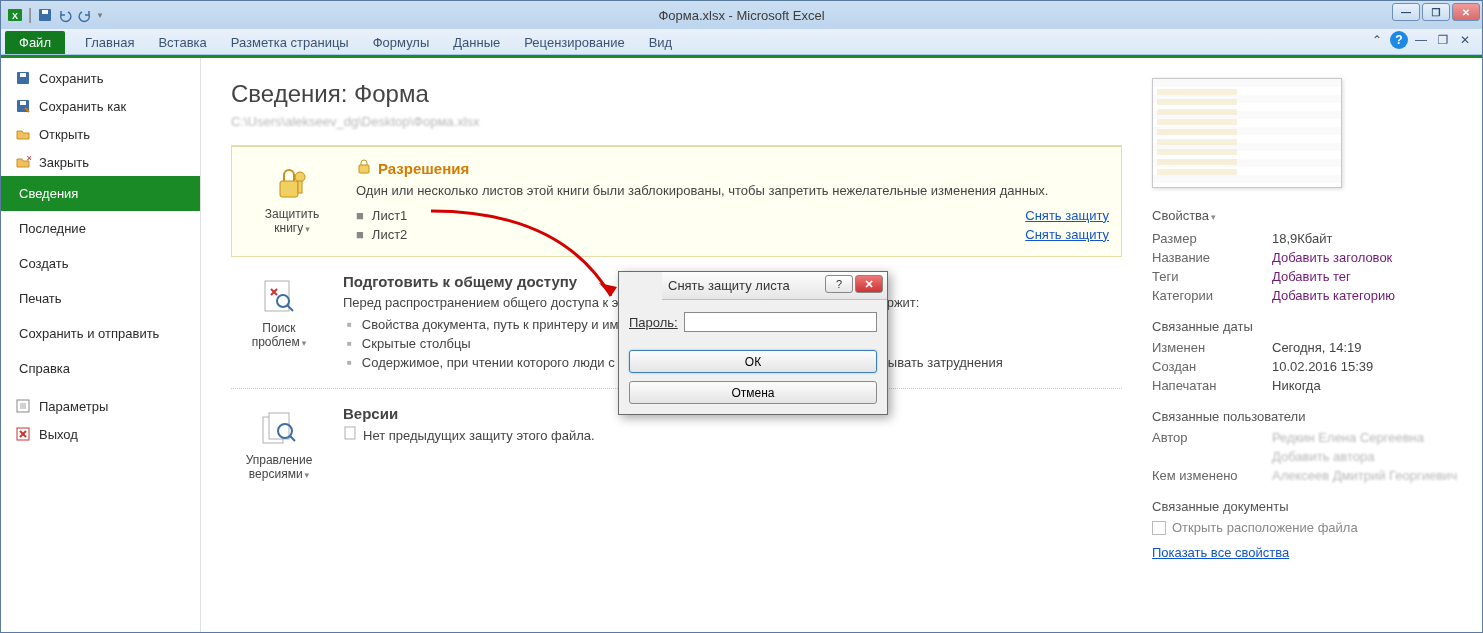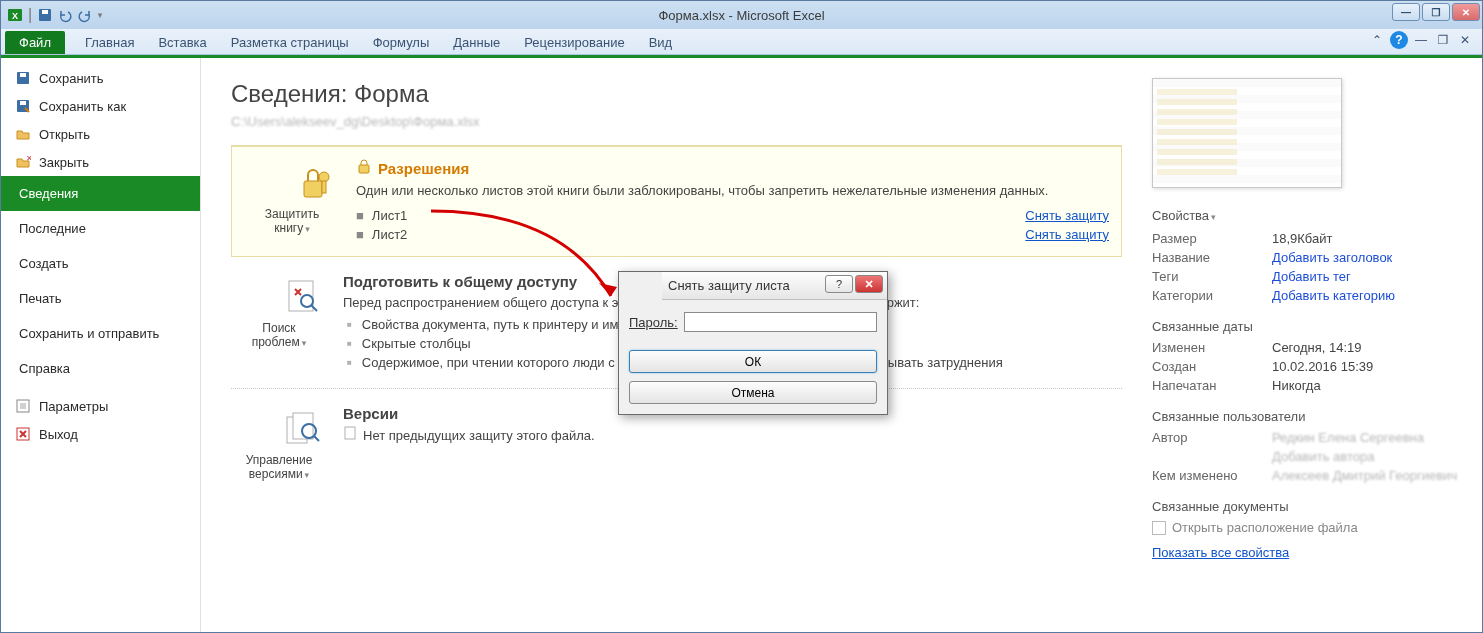--- a/index.html
+++ b/index.html
@@ -34,21 +34,21 @@
 
 .bs-main { flex:1; display:flex; overflow:hidden; background:#fff; }
 .bs-center { flex: 1; padding: 22px 30px 0 30px; overflow-y:auto; }
 .bs-right { width: 330px; padding: 20px 20px 0 0; }
 
 .page-title h1 { font-size: 24px; color:#444; font-weight: normal; }
 .page-path { color:#b8b8b8; font-size: 13px; margin-top: 6px; filter: blur(1px); }
 
 .section { display:flex; border-bottom: 1px dotted #c8c8c8; padding: 16px 0; gap: 16px; position:relative; }
 .section.perm { background:#fffff2; border: 1px solid #e6dca6; border-top: 2px solid #e6dca6; padding: 12px; margin-top:16px; }
-.sec-btn { width: 96px; text-align:center; display:flex; flex-direction:column; align-items:flex-end; gap:4px; cursor:pointer; padding: 4px; }
+.sec-btn { width: 96px; text-align:center; display:flex; flex-direction:column; align-items:center; gap:4px; cursor:pointer; padding: 4px; }
 .sec-btn-icon { width:40px; height:40px; display:flex; align-items:center; justify-content:center; }
 .sec-btn-label { font-size:12px; color:#444; line-height:1.2; }
 .sec-btn-label .dd { font-size:9px; color:#888; margin-left:2px; }
 .sec-body { flex:1; }
 .sec-head { color:#d47b00; font-size:15px; font-weight:600; display:flex; align-items:center; gap:6px; }
 .sec-desc { font-size:13px; color:#444; margin-top:4px; line-height:1.35; }
 .sheet-row { display:flex; align-items:center; justify-content:space-between; font-size:13px; color:#444; padding: 2px 0; }
 .sheet-row .bullet { color:#888; margin-right:8px; }
 .sheet-row a { color:#1155cc; text-decoration:underline; cursor:pointer; }
 .bul-list { margin-top:4px; padding-left: 4px; }
@@ -56,21 +56,21 @@
 .bul-list li::before { content:'■'; color:#b0b0b0; font-size:8px; margin-right:10px; vertical-align:2px; }
 
 .thumb { width:190px; height:110px; border:1px solid #c8c8c8; background: repeating-linear-gradient(#fafafa 0, #fafafa 8px, #fff 8px, #fff 16px); box-shadow: 1px 1px 4px rgba(0,0,0,.15); margin-bottom:20px; position:relative; }
 .thumb::before { content:''; position:absolute; left:4px; top:10px; width:80px; height:90px; background: repeating-linear-gradient(#f2e7c4 0,#f2e7c4 6px, transparent 6px, transparent 10px); opacity:.6; }
 
 .prop-head { font-size:13px; color:#555; margin: 6px 0; }
 .prop-head .dd { font-size:9px; color:#888; margin-left:2px; }
 .prop-row { display:flex; font-size:13px; padding: 2px 0; }
 .prop-row .k { width:120px; color:#666; }
 .prop-row .v { color:#444; }
-.prop-row .v.ghost { color:#1d4ed8; }
+.prop-row .v.ghost { color:#701a75; }
 .prop-row .v.blur { color:#b8b8b8; filter: blur(1px); }
 .prop-group-h { font-size:13px; color:#555; margin: 14px 0 4px 0; }
 .link-row { font-size:13px; color:#1155cc; text-decoration:underline; cursor:pointer; margin-top:10px; display:inline-block; }
 .file-loc { display:flex; align-items:center; gap:6px; font-size:13px; color:#888; margin-top:6px; }
 .file-loc .box { width:14px; height:14px; border:1px solid #bbb; background:#fff; }
 
 .arrow { position:absolute; pointer-events:none; }
 
 .dialog { position:absolute; left:617px; top:270px; width:270px; background:#f0f0f0; border:1px solid #6b6b6b; box-shadow: 3px 3px 10px rgba(0,0,0,.35); z-index:50; }
 .dlg-title { height:28px; background: linear-gradient(#fdfdfd,#e6e6e6); border-bottom:1px solid #c0c0c0; display:flex; align-items:center; padding: 0 6px; font-size:13px; color:#333; position:relative;margin-left:43px; }

